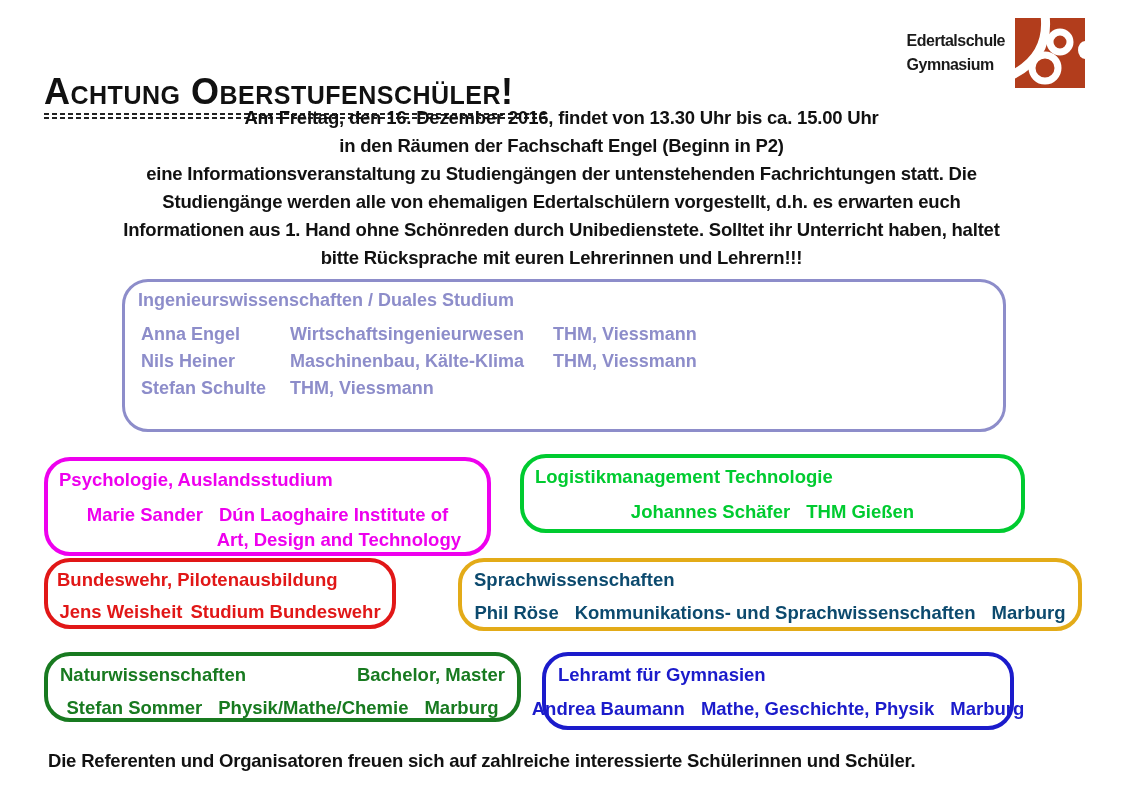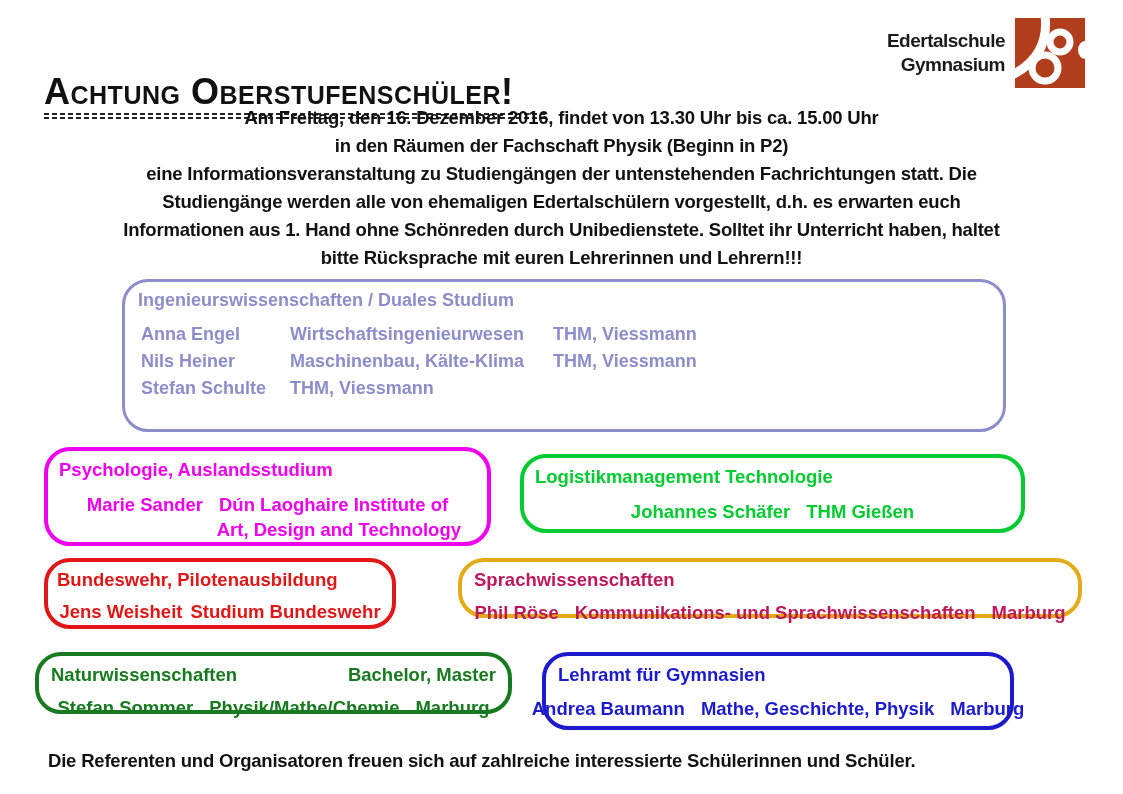--- a/index.html
+++ b/index.html
@@ -16,51 +16,51 @@
   .title-underline{
     width:502px;height:7px;margin-top:1px;
     background-image:
       repeating-linear-gradient(90deg,#222 0 5px,transparent 5px 8px),
       repeating-linear-gradient(90deg,#222 0 5px,transparent 5px 8px);
     background-size:100% 2px,100% 2px;
     background-position:0 0,0 4px;
     background-repeat:no-repeat,no-repeat;
   }
   .logo{position:absolute;top:18px;right:38px;display:flex;align-items:center;gap:10px;}
-  .logo-text{text-align:right;font-size:19px;line-height:24px;letter-spacing:-.5px;color:#1a1a1a;}
+  .logo-text{font-size:16px;line-height:24px;letter-spacing:-.5px;color:#1a1a1a;}
   
   .intro{
     position:absolute;top:104px;left:0;right:0;text-align:center;
     font-size:18.5px;line-height:28px;letter-spacing:-.2px;white-space:nowrap;
   }
   
   .box{position:absolute;box-sizing:border-box;white-space:nowrap;font-size:18.5px;border-radius:26px;}
   .box .box-title{margin:8px 0 0 11px;}
   .center-line{display:flex;justify-content:center;gap:16px;}
   
   .box-eng{left:122px;top:279px;width:884px;height:153px;border:3px solid #8d8dca;color:#8d8dca;font-size:18px;}
   .box-eng .box-title{margin:8px 0 10px 13px;}
   .eng-row{display:grid;grid-template-columns:149px 263px 1fr;margin-left:16px;line-height:27px;}
   
-  .box-psy{left:44px;top:447px;width:447px;height:99px;border:4px solid #ee00ee;color:#ee00ee;}
+  .box-psy{left:44px;top:457px;width:447px;height:99px;border:4px solid #ee00ee;color:#ee00ee;}
   .box-psy .center-line{margin-top:13px;}
   .psy-line2{text-align:right;padding-right:26px;line-height:28px;}
   
   .box-bio{left:520px;top:454px;width:505px;height:79px;border:4px solid #00cb30;color:#00cb30;}
   .box-bio .center-line{margin-top:13px;}
   
   .box-bw{left:44px;top:558px;width:352px;height:71px;border:4px solid #e11717;color:#e11717;}
   .box-bw .box-title{margin:7px 0 0 9px;}
   .box-bw .center-line{margin-top:10px;gap:8px;}
   
-  .box-lang{left:458px;top:558px;width:624px;height:60px;border:4px solid #e3ab18;color:#be185d;}
+  .box-lang{left:458px;top:558px;width:624px;height:73px;border:4px solid #e3ab18;color:#0c4a6e;}
   .box-lang .box-title{margin:7px 0 0 12px;}
   .box-lang .center-line{margin-top:11px;}
   
-  .box-sci{left:35px;top:652px;width:477px;height:62px;border:4px solid #187a20;color:#187a20;}
+  .box-sci{left:44px;top:652px;width:477px;height:70px;border:4px solid #187a20;color:#187a20;}
   .sci-header{display:flex;justify-content:space-between;margin:8px 12px 0 12px;}
   .box-sci .center-line{margin-top:11px;}
   
   .box-teach{left:542px;top:652px;width:472px;height:78px;border:4px solid #1b1bcb;color:#1b1bcb;}
   .box-teach .box-title{margin:8px 0 0 12px;}
   .box-teach .center-line{margin-top:12px;}
   
   .footer{position:absolute;left:48px;top:750px;font-size:18.5px;letter-spacing:-.2px;color:#111;white-space:nowrap;}
 </style>
 </head>
@@ -82,21 +82,21 @@
       <rect x="0" y="0" width="70" height="70" fill="#b23d1c"></rect>
       <path d="M30,-3 Q35,38 -3,57" stroke="#ffffff" stroke-width="9" fill="none"></path>
       <circle cx="45" cy="24" r="10" stroke="#ffffff" stroke-width="7" fill="none"></circle>
       <circle cx="30" cy="50" r="13" stroke="#ffffff" stroke-width="7" fill="none"></circle>
       <ellipse cx="70" cy="32" rx="7" ry="9" fill="#ffffff"></ellipse>
     </svg>
   </div>
 
   <div class="intro">
     <div>Am Freitag, den 16. Dezember 2016, findet von 13.30 Uhr bis ca. 15.00 Uhr</div>
-    <div>in den Räumen der Fachschaft Physik (Beginn in P2)</div>
+    <div>in den Räumen der Fachschaft Engel (Beginn in P2)</div>
     <div>eine Informationsveranstaltung zu Studiengängen der untenstehenden Fachrichtungen statt. Die</div>
     <div>Studiengänge werden alle von ehemaligen Edertalschülern vorgestellt, d.h. es erwarten euch</div>
     <div>Informationen aus 1. Hand ohne Schönreden durch Unibedienstete. Solltet ihr Unterricht haben, haltet</div>
     <div>bitte Rücksprache mit euren Lehrerinnen und Lehrern!!!</div>
   </div>
 
   <div class="box box-eng">
     <div class="box-title">Ingenieurswissenschaften / Duales Studium</div>
     <div class="eng-row">
       <span>Anna Engel</span>

